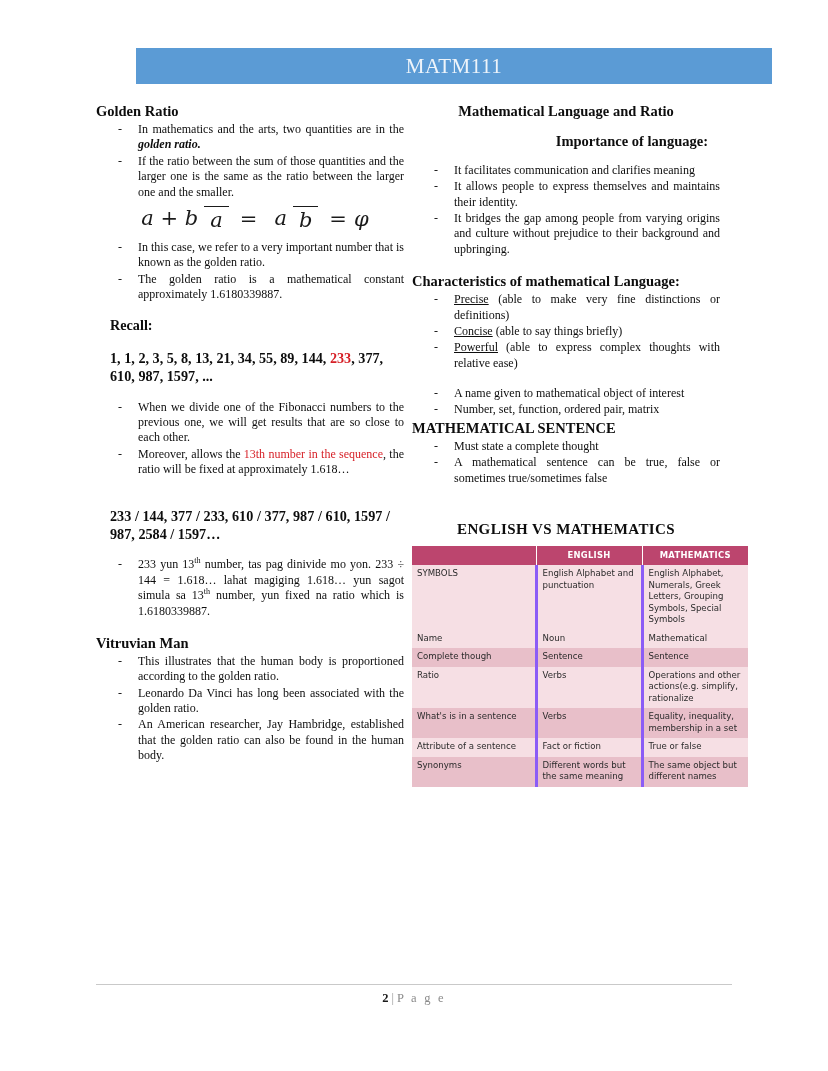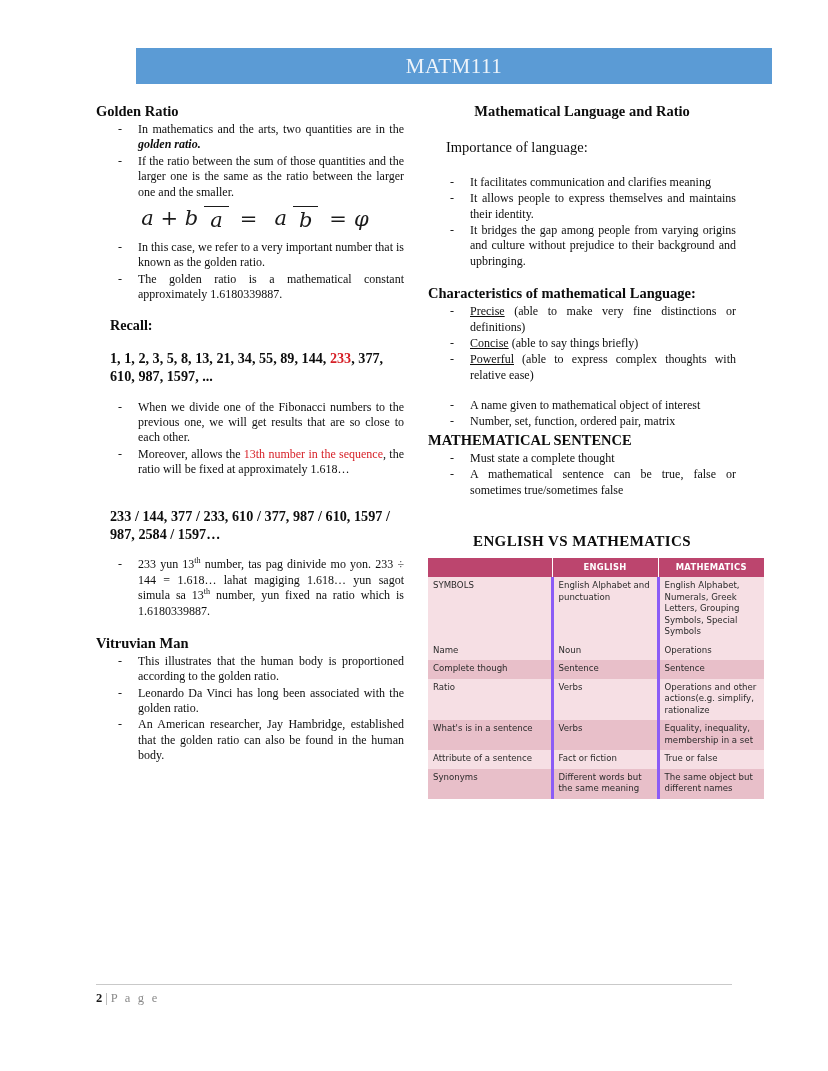--- a/index.html
+++ b/index.html
@@ -43,41 +43,42 @@
     color: #eef4fa;
   }
 
   
   .columns {
     position: absolute;
     left: 96px;
     top: 102px;
     width: 640px;
     display: flex;
-    gap: 24px;
+    gap: 8px;
   }
   .col {
     width: 308px;
   }
   .col-right { position: relative; }
 
   h2.sec {
     font-size: 14.5px;
     font-weight: bold;
     margin: 0 0 2px 0;
     line-height: 1.25;
   }
   h2.sec.center { text-align: center; }
   h2.sec.caps { font-size: 14.5px; }
 
   .sub-head {
     font-size: 14.5px;
-    font-weight: normal;
-    margin: 18px;
+    font-weight: bold;
+    margin: 12px;
     line-height: 1.3;
+    text-align: right;
   }
 
   ul.dash {
     list-style: none;
     margin: 0 0 0 0;
     padding: 0;
   }
   ul.dash > li {
     position: relative;
     padding-left: 42px;
@@ -176,21 +177,21 @@
   table.evm thead th:last-child { border-right: none; }
 
   
   .footer {
     position: absolute;
     left: 96px;
     top: 984px;
     width: 636px;
     border-top: 1px solid #c9c9c9;
     padding-top: 6px;
-    text-align: left;
+    text-align: center;
     font-family: "Liberation Serif", serif;
     font-size: 12.5px;
     color: #7a7a7a;
   }
   .footer .pg-num { color: #1a1a1a; font-weight: bold; }
   .footer .pg-sep { color: #9a9a9a; margin: 0 3px; }
   .footer .pg-word { letter-spacing: 2.2px; color: #8a8a8a; }
 </style>
 </head>
 <body>
@@ -314,21 +315,21 @@
         </thead>
         <tbody>
           <tr class="shade-a">
             <td>SYMBOLS</td>
             <td>English Alphabet and punctuation</td>
             <td>English Alphabet, Numerals, Greek Letters, Grouping Symbols, Special Symbols</td>
           </tr>
           <tr class="shade-a">
             <td>Name</td>
             <td>Noun</td>
-            <td>Operations</td>
+            <td>Mathematical</td>
           </tr>
           <tr class="shade-b">
             <td>Complete though</td>
             <td>Sentence</td>
             <td>Sentence</td>
           </tr>
           <tr class="shade-a">
             <td>Ratio</td>
             <td>Verbs</td>
             <td>Operations and other actions(e.g. simplify, rationalize</td>

